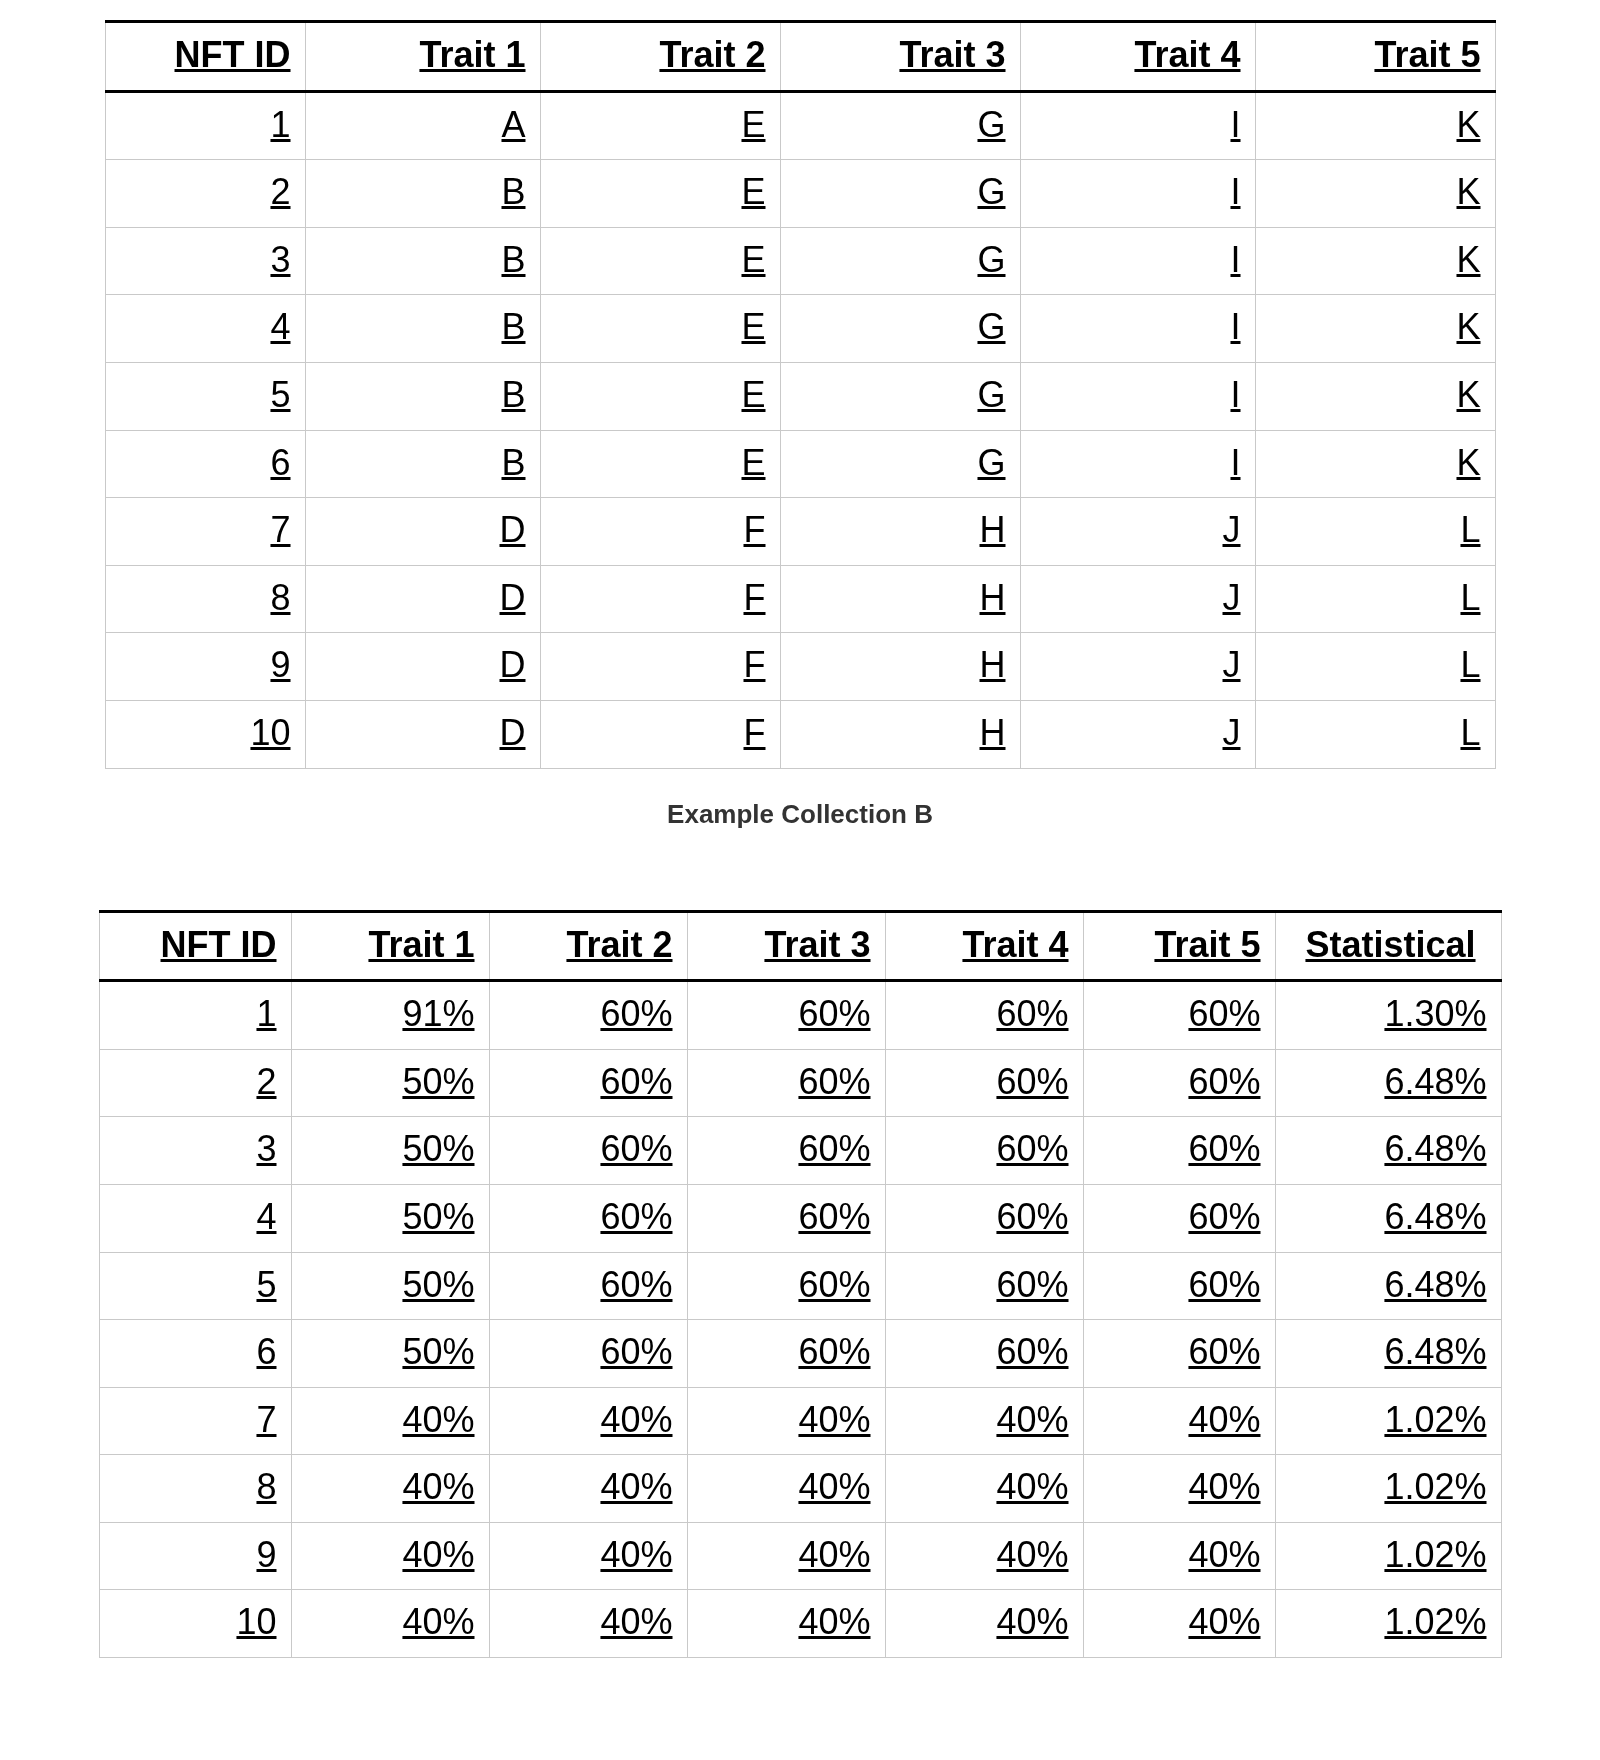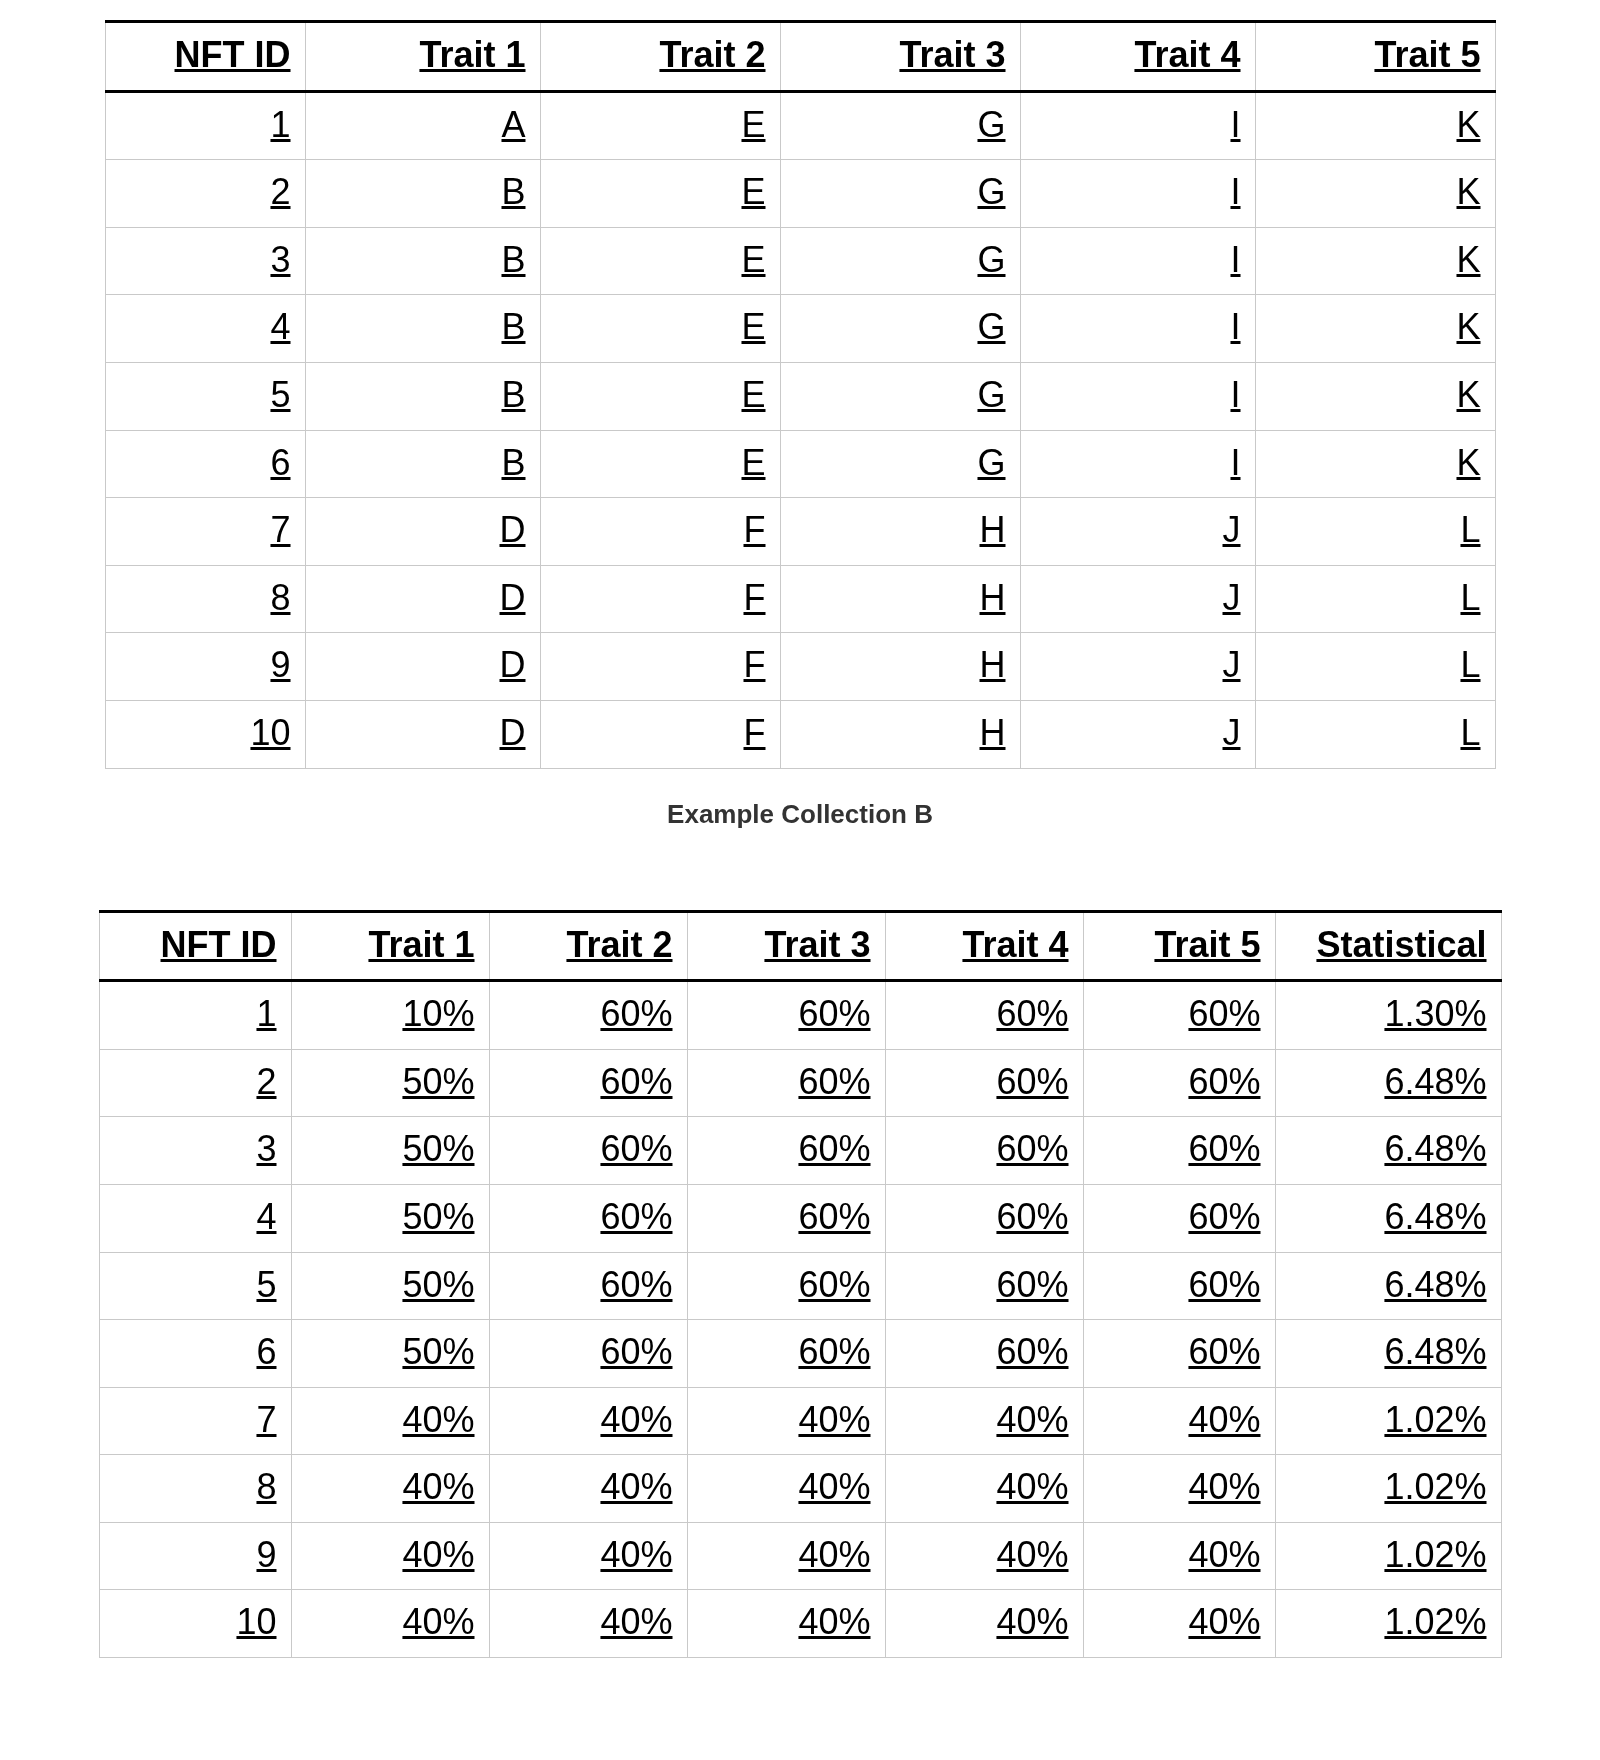--- a/index.html
+++ b/index.html
@@ -68,21 +68,21 @@
 
   
   .block2 th:nth-child(1), .block2 td:nth-child(1) { width: 192px; }
   .block2 th:nth-child(2), .block2 td:nth-child(2) { width: 198px; }
   .block2 th:nth-child(3), .block2 td:nth-child(3) { width: 198px; }
   .block2 th:nth-child(4), .block2 td:nth-child(4) { width: 198px; }
   .block2 th:nth-child(5), .block2 td:nth-child(5) { width: 198px; }
   .block2 th:nth-child(6), .block2 td:nth-child(6) { width: 192px; text-align: right; }
   .block2 th:nth-child(7), .block2 td:nth-child(7) { width: 226px; }
   .block2 th:nth-child(6) { text-align: right; }
-  .block2 th:nth-child(7) { text-align: right; padding-left: 19px; }
+  .block2 th:nth-child(7) { text-align: center; padding-left: 19px; }
 
   
   thead th { font-weight: 700; }
 </style>
 </head>
 <body>
 
 <div class="page">
 
   <div class="block block1">
@@ -192,21 +192,21 @@
           <th>Trait 2</th>
           <th>Trait 3</th>
           <th>Trait 4</th>
           <th>Trait 5</th>
           <th>Statistical</th>
         </tr>
       </thead>
       <tbody id="t2body">
       <tr>
             <td>1</td>
-            <td>10%</td>
+            <td>91%</td>
             <td>60%</td>
             <td>60%</td>
             <td>60%</td>
             <td>60%</td>
             <td>1.30%</td>
           </tr>
           <tr>
             <td>2</td>
             <td>50%</td>
             <td>60%</td>

